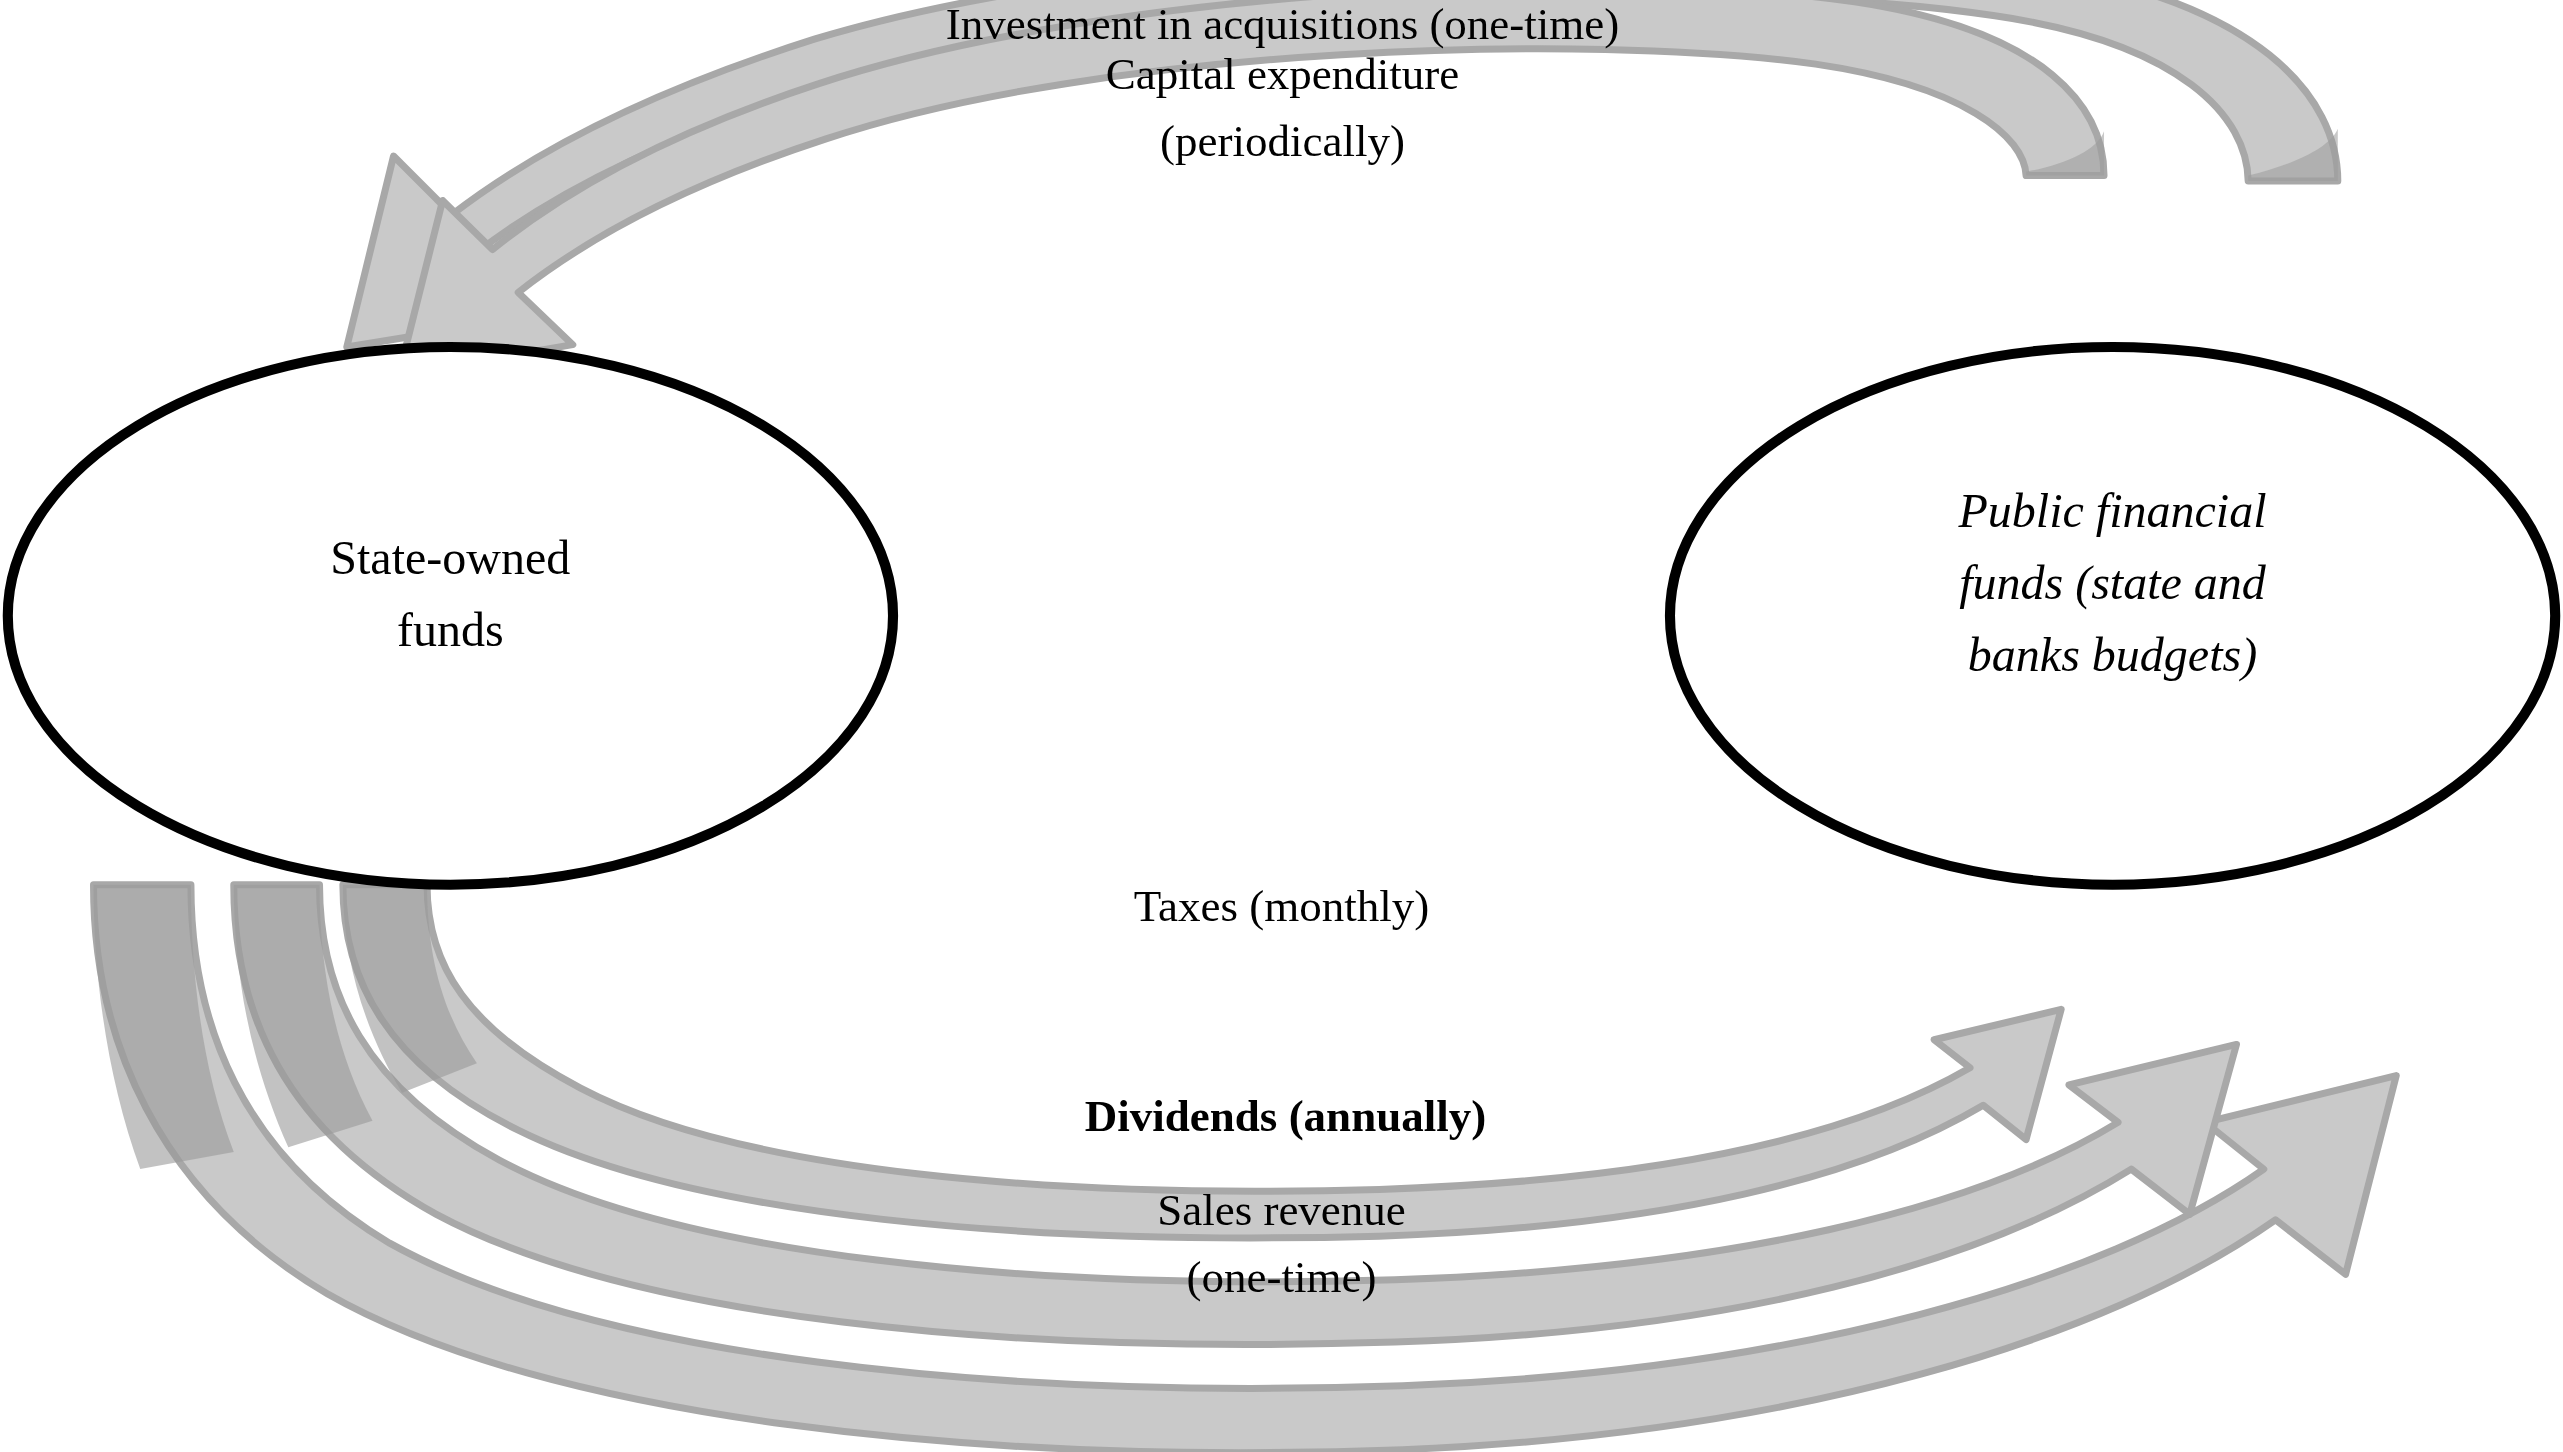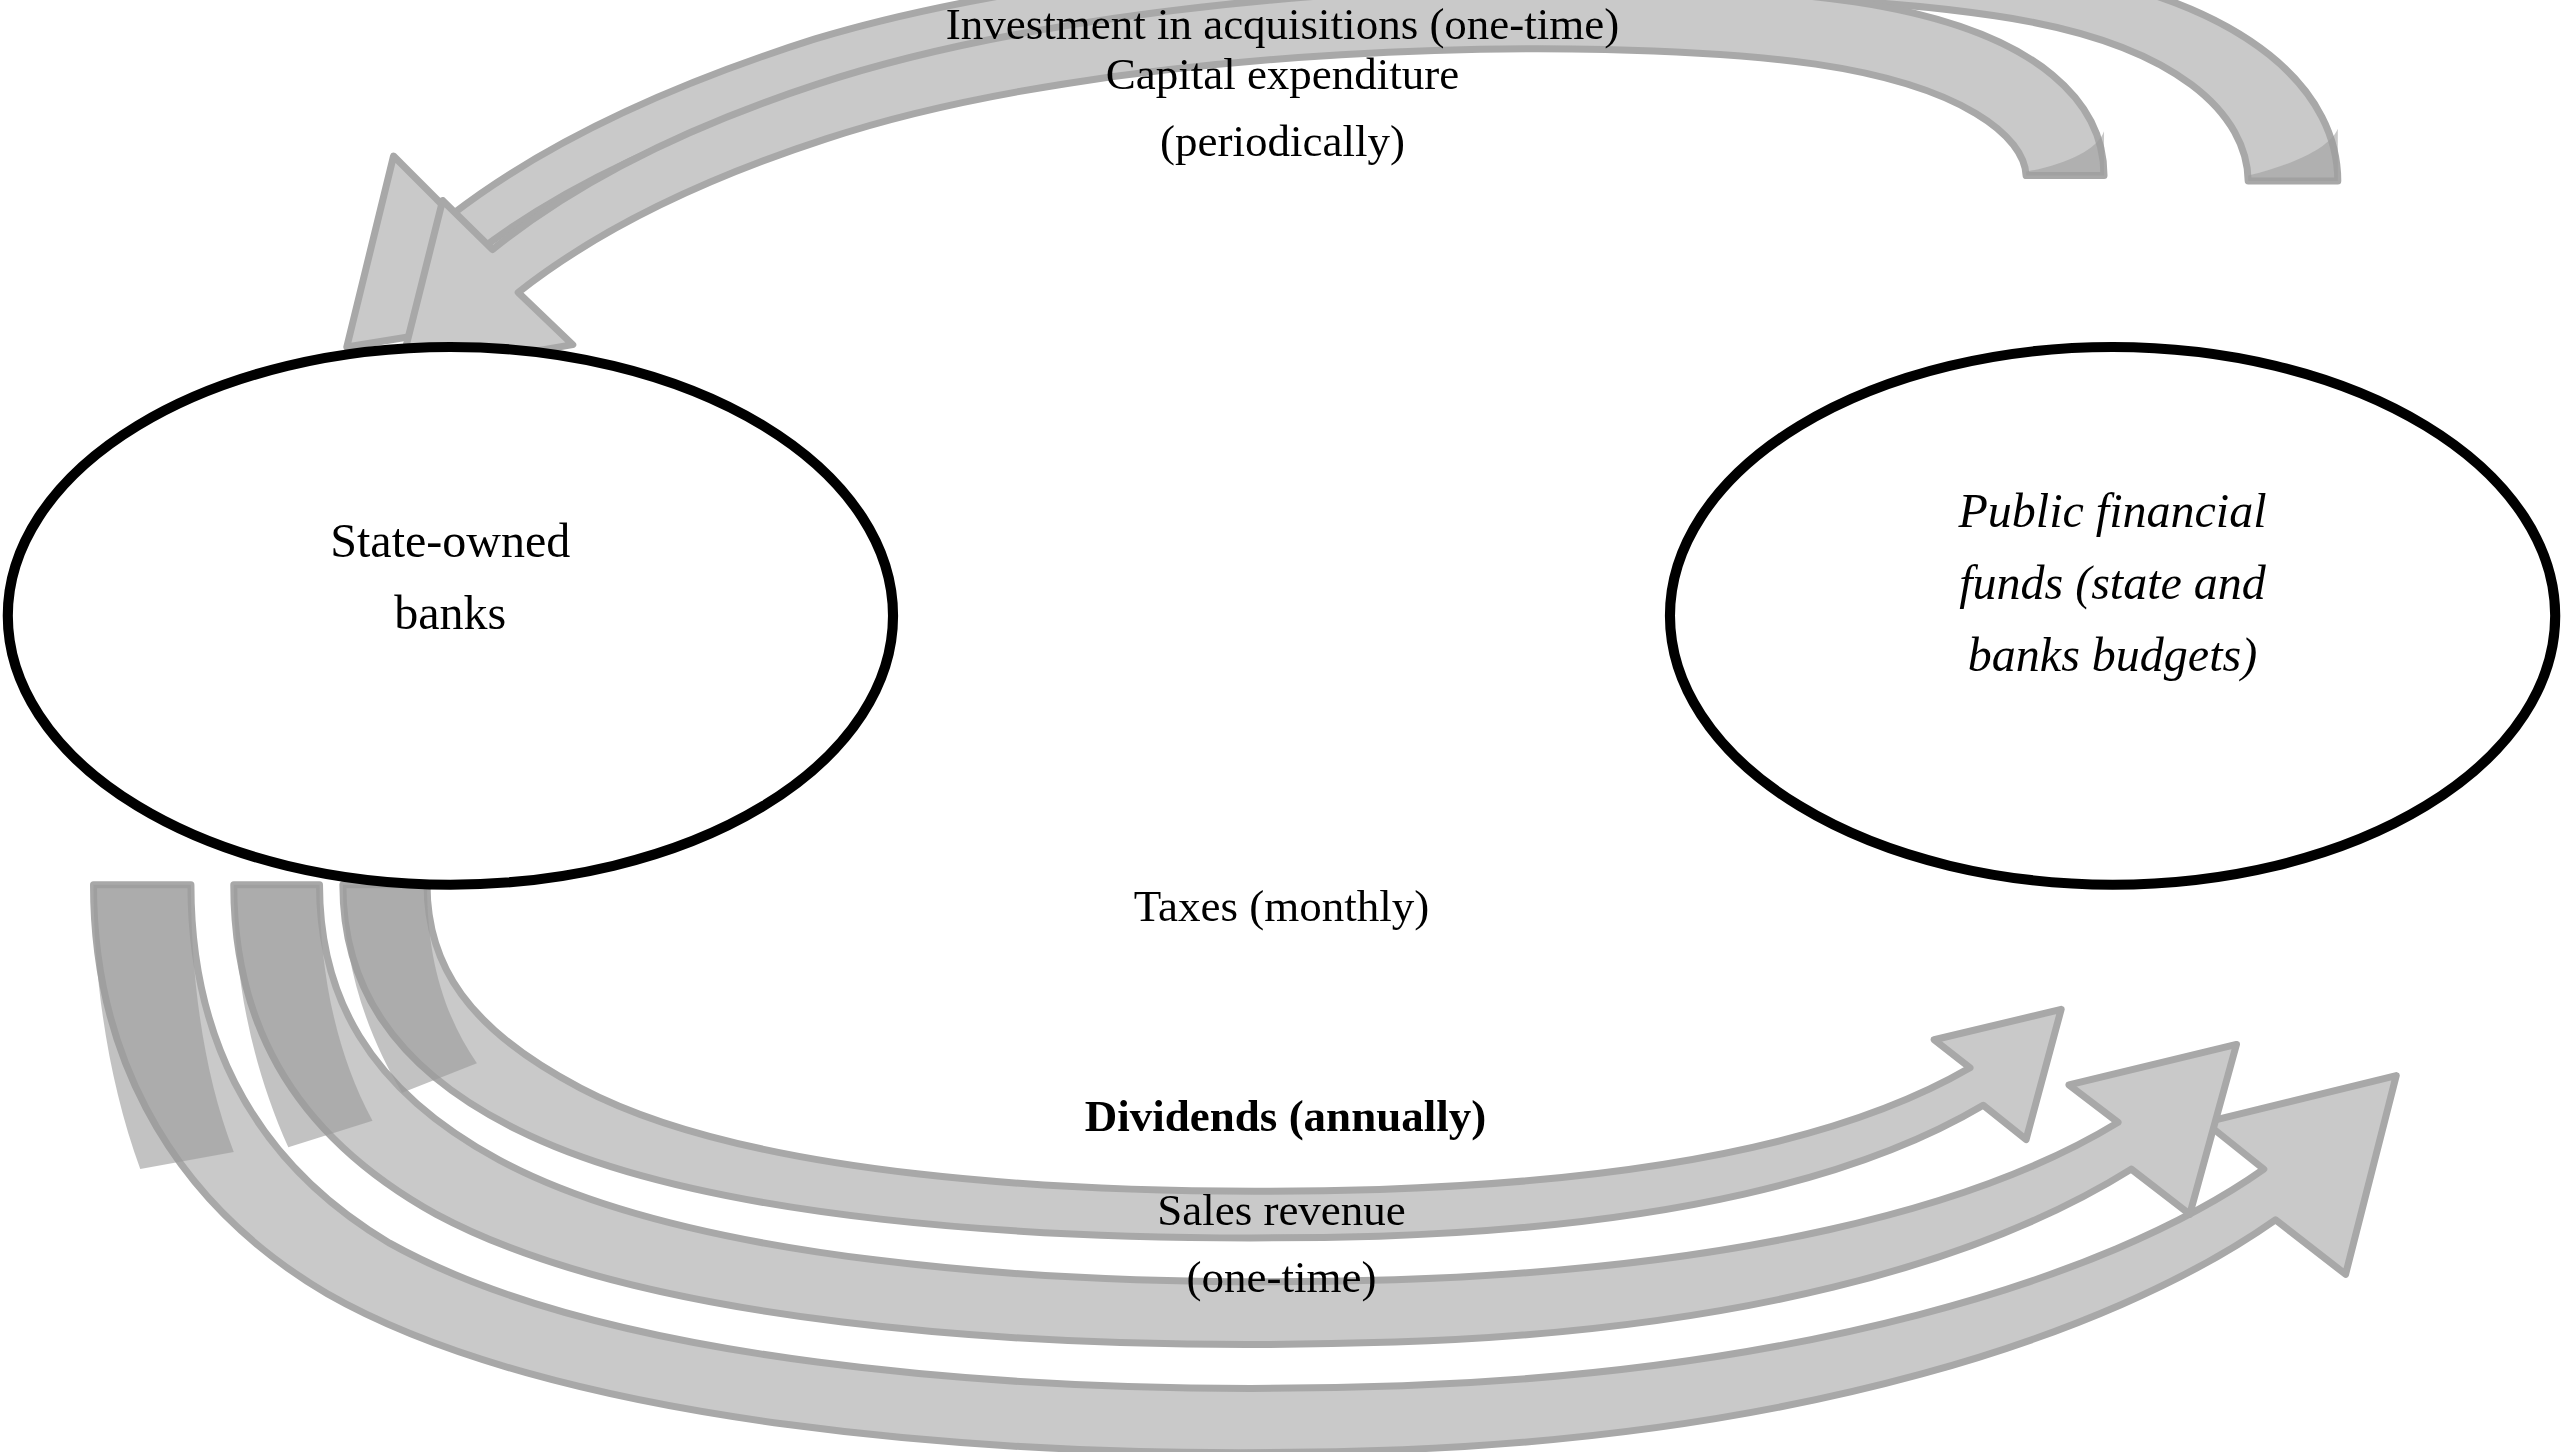--- a/index.html
+++ b/index.html
@@ -40,21 +40,21 @@
     line-height: 72px;
   }
   .edge-label {
     font-size: 45px;
     line-height: 67px;
   }
   .lbl-line { display: block; }
 
   
   #label-state-owned-banks {
-    left: 7.8px;  top: 505px;  width: 885px;
+    left: 7.8px;  top: 522px;  width: 885px;
   }
   #label-public-financial-funds {
     left: 1670px; top: 475px;  width: 885px; font-style: italic;
   }
 
   
   #label-investment-acquisitions {
     left: 581px;  top: -9.4px;  width: 1403px;
   }
   #label-capital-expenditure {
@@ -166,21 +166,21 @@
                L 516 1402 C 468 1322 440 1232 440 1135 Z" fill="#9a9a9a" opacity="0.6"></path>
     </g>
 
     <ellipse cx="578" cy="790" rx="568" ry="345" fill="#ffffff" stroke="#000000" stroke-width="13"></ellipse>
 
     <ellipse cx="2711" cy="790" rx="568" ry="345" fill="#ffffff" stroke="#000000" stroke-width="13"></ellipse>
   </svg>
 
   <div class="node-label" id="label-state-owned-banks">
     <span class="lbl-line">State-owned</span>
-    <span class="lbl-line">banks</span>
+    <span class="lbl-line">funds</span>
   </div>
 
   <div class="node-label" id="label-public-financial-funds">
     <span class="lbl-line">Public financial</span>
     <span class="lbl-line">funds (state and</span>
     <span class="lbl-line">banks budgets)</span>
   </div>
 
   <div class="edge-label" id="label-investment-acquisitions">
     <span class="lbl-line">Investment in acquisitions (one-time)</span>

